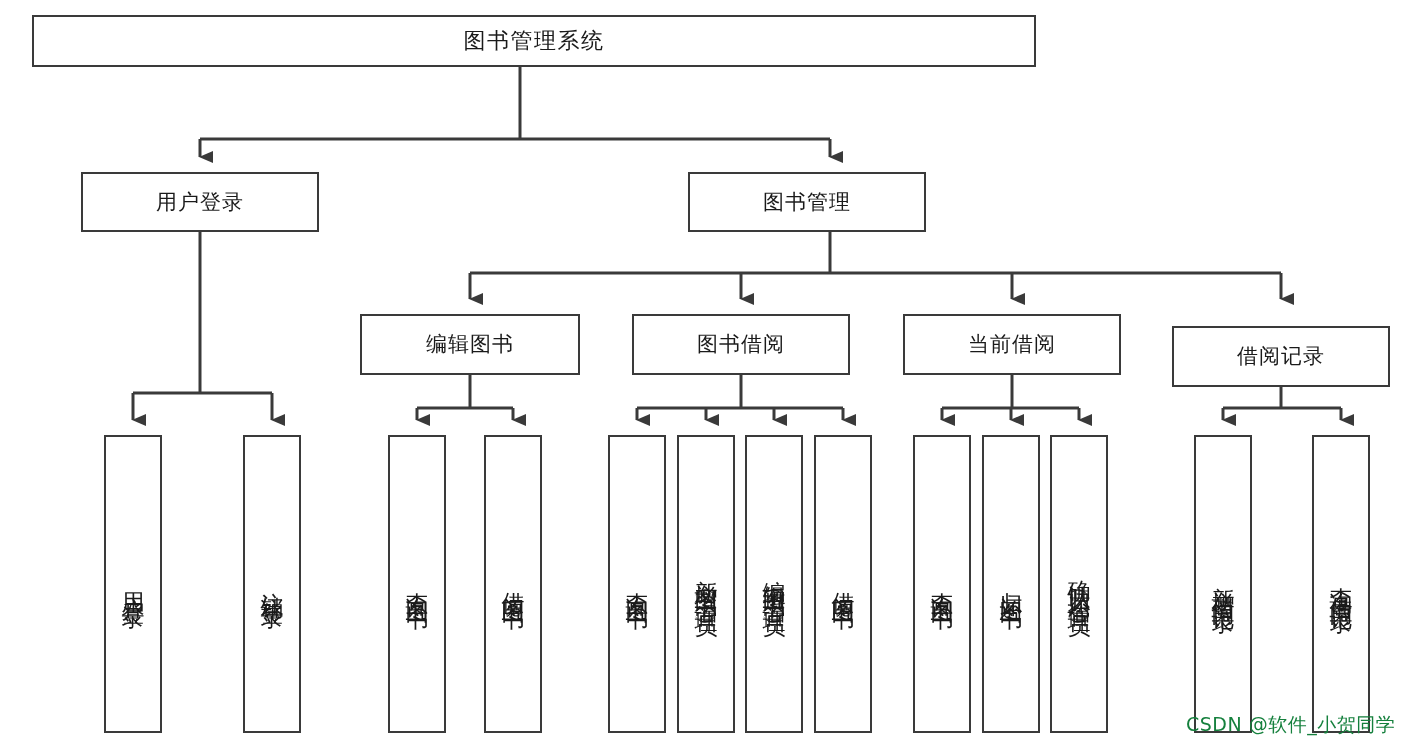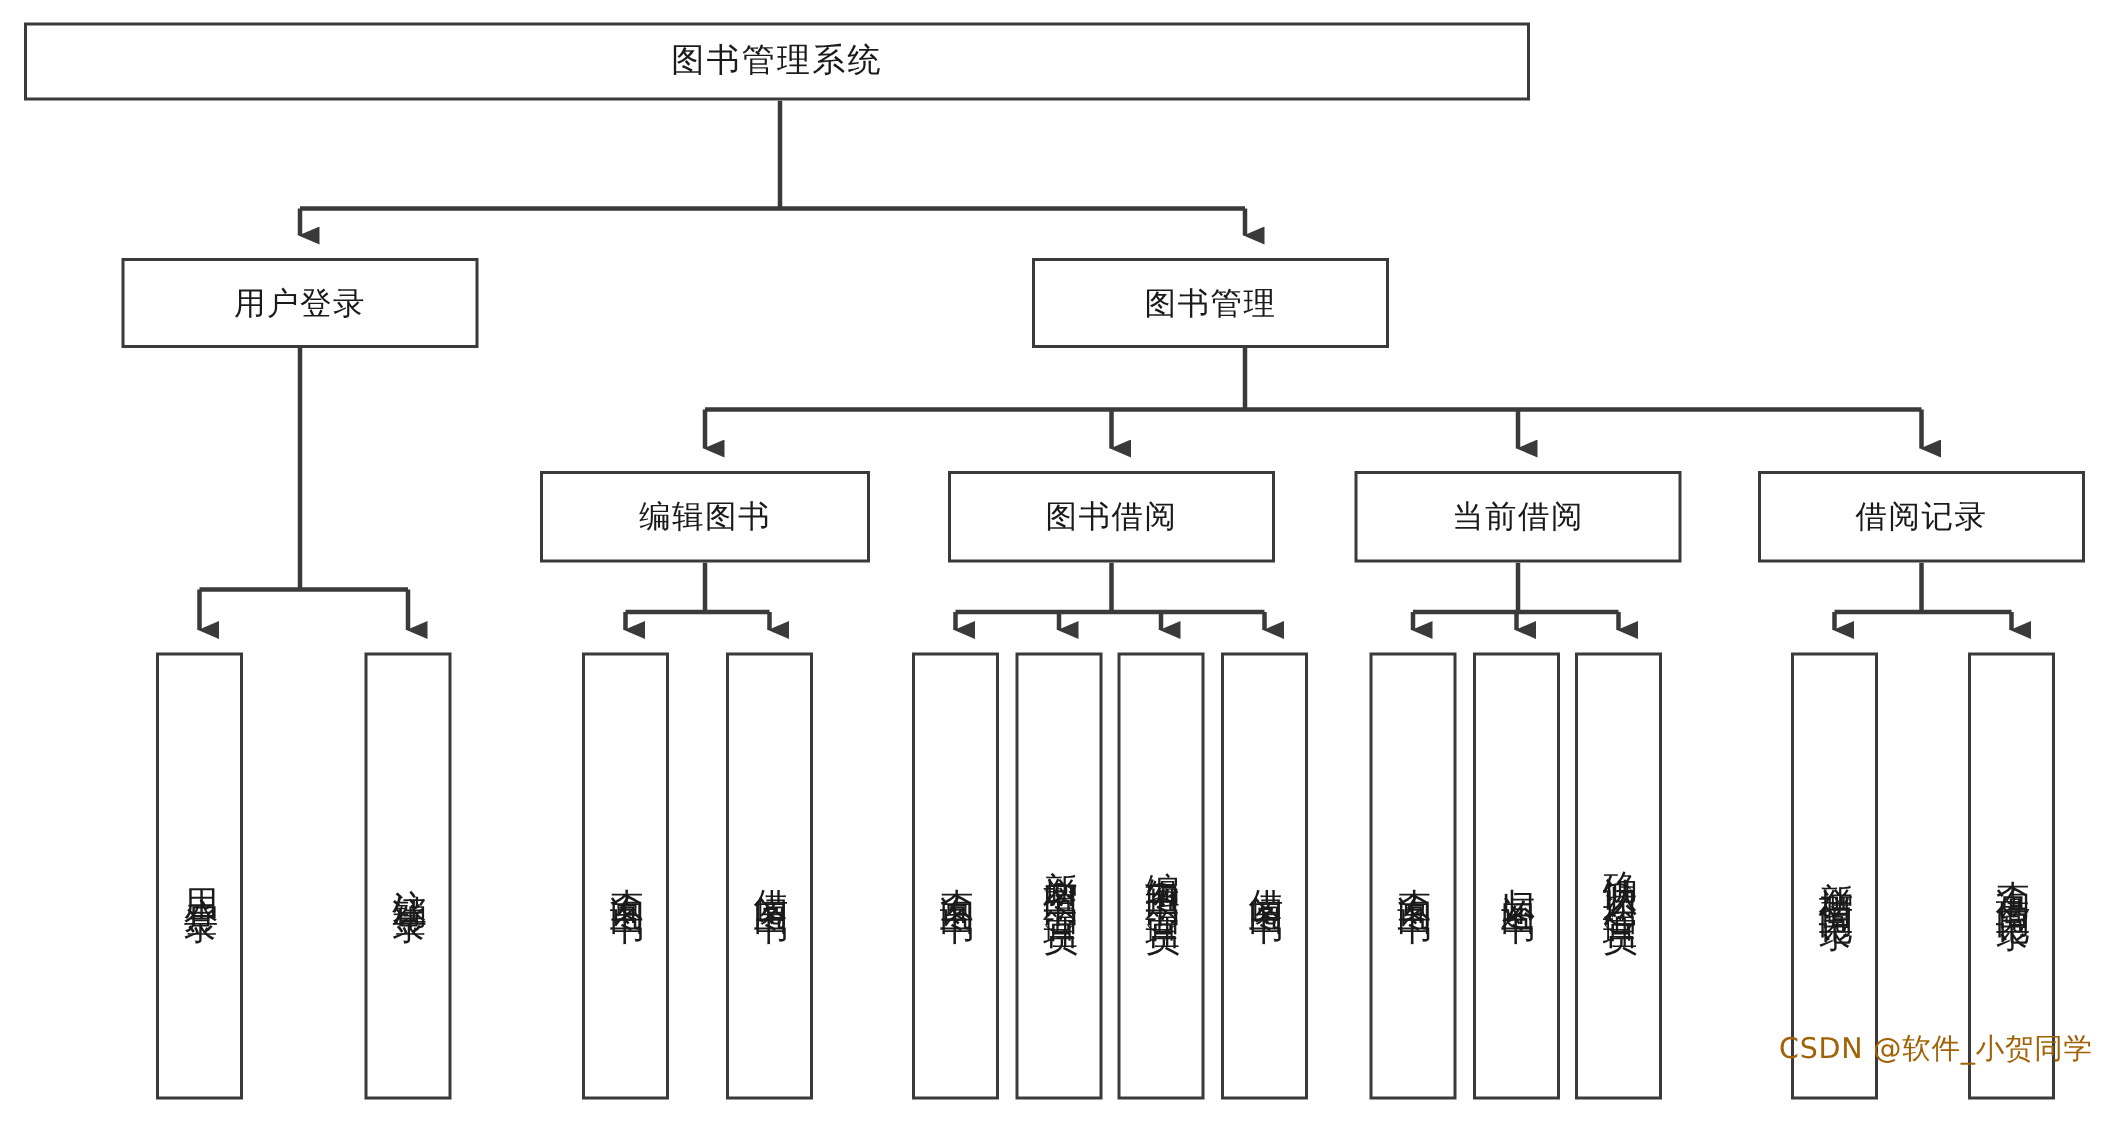--- a/index.html
+++ b/index.html
@@ -39,23 +39,23 @@
     -webkit-writing-mode:vertical-rl;
     font-size:23px;
     letter-spacing:5px;
     line-height:1;
     white-space:nowrap;
     max-height:284px;
   }
 
   .watermark{
     position:absolute;
-    left:1186px;top:686px;
+    left:1186px;top:712px;
     font-size:19px;
-    color:#a16207;
+    color:#15803d;
     letter-spacing:0.5px;
     white-space:nowrap;
     font-family:"DejaVu Sans","Liberation Sans",sans-serif;
   }
 </style>
 </head>
 <body>
 
 <div id="canvas">
 
@@ -102,21 +102,21 @@
       <path d="M1011,408 L1011,420" marker-end="url(#arrow)"></path>
       <path d="M1079,408 L1079,420" marker-end="url(#arrow)"></path>
 
       <path d="M1281,375 L1281,408"></path>
       <path d="M1223,408 L1341,408"></path>
       <path d="M1223,408 L1223,420" marker-end="url(#arrow)"></path>
       <path d="M1341,408 L1341,420" marker-end="url(#arrow)"></path>
     </g>
   </svg>
 
-  <div class="node h-node root" style="left:16px;top:15px;width:1004px;height:52px;">
+  <div class="node h-node root" style="left:32px;top:15px;width:1004px;height:52px;">
     <span class="lbl">图书管理系统</span>
   </div>
 
   <div class="node h-node" style="left:81px;top:172px;width:238px;height:60px;">
     <span class="lbl">用户登录</span>
   </div>
 
   <div class="node h-node" style="left:688px;top:172px;width:238px;height:60px;">
     <span class="lbl">图书管理</span>
   </div>
@@ -126,21 +126,21 @@
   </div>
 
   <div class="node h-node" style="left:632px;top:314px;width:218px;height:61px;">
     <span class="lbl">图书借阅</span>
   </div>
 
   <div class="node h-node" style="left:903px;top:314px;width:218px;height:61px;">
     <span class="lbl">当前借阅</span>
   </div>
 
-  <div class="node h-node" style="left:1172px;top:314px;width:218px;height:61px;">
+  <div class="node h-node" style="left:1172px;top:326px;width:218px;height:61px;">
     <span class="lbl">借阅记录</span>
   </div>
 
   <div class="node v-node" style="left:104px;top:435px;width:58px;height:298px;">
     <span class="lbl">用户登录</span>
   </div>
 
   <div class="node v-node" style="left:243px;top:435px;width:58px;height:298px;">
     <span class="lbl">注销登录</span>
   </div>

